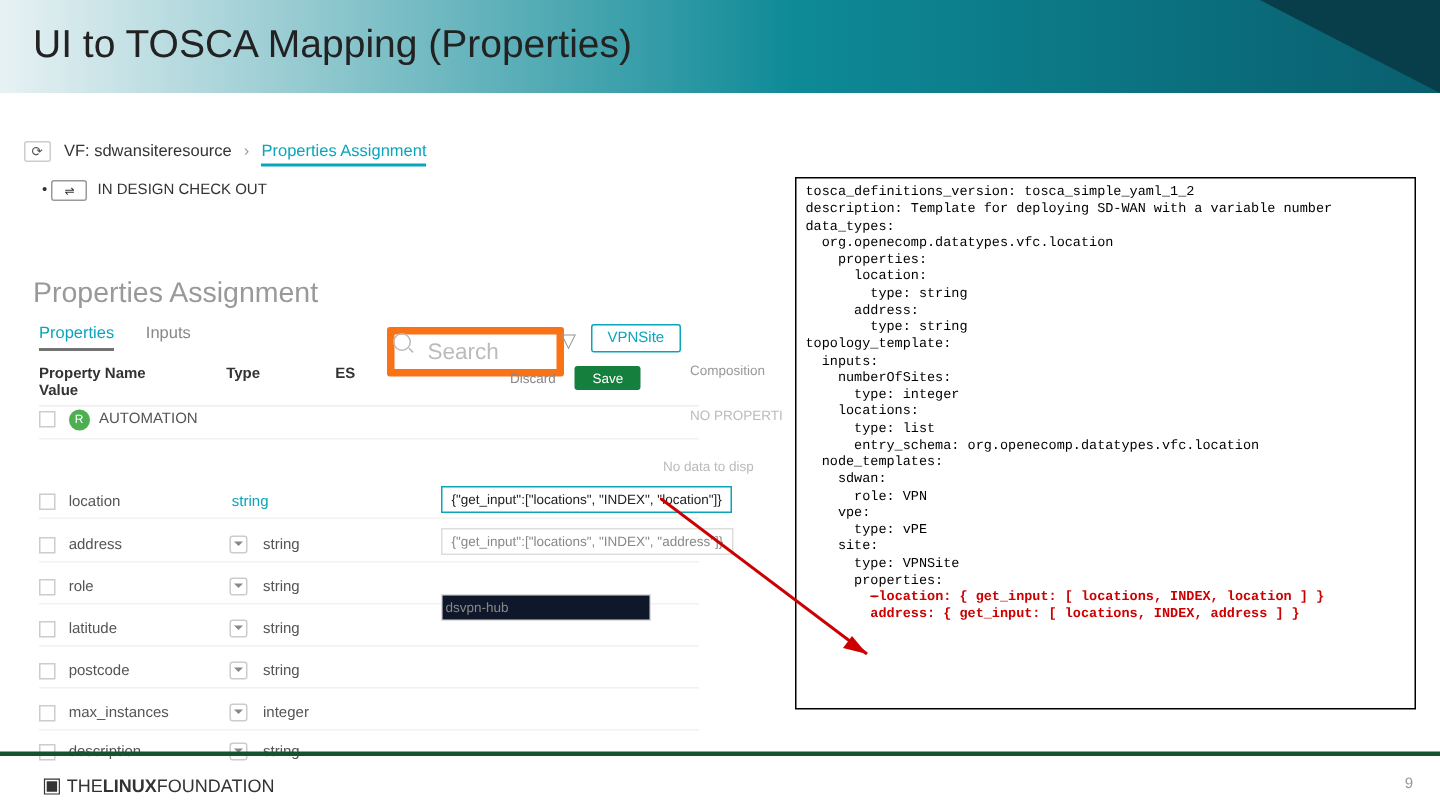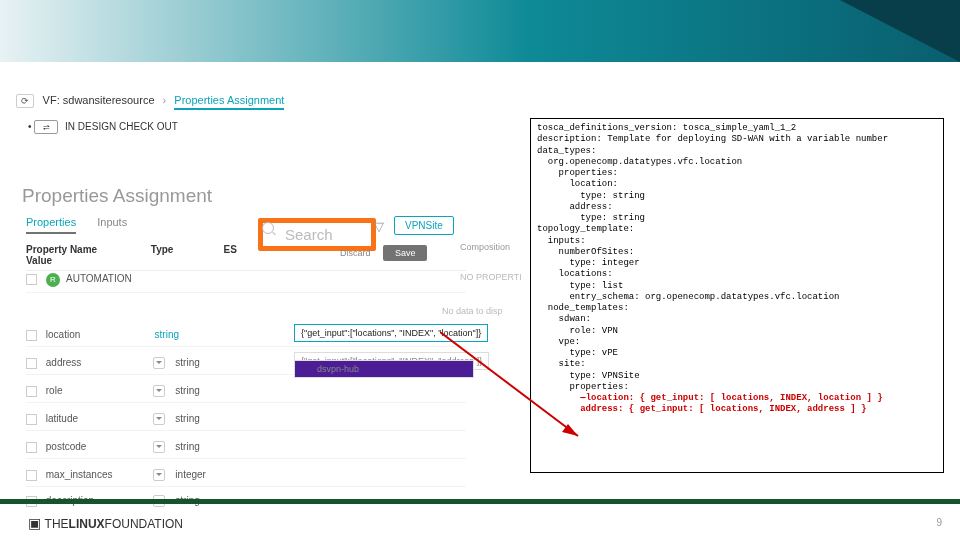--- a/index.html
+++ b/index.html
@@ -19,46 +19,47 @@
 .srch{position:absolute;left:258px;top:218px;border:5px solid #f97316;border-radius:2px;padding:3px 0 3px 22px;font-size:15px;color:#bbb;width:86px}
 .sico{position:absolute;left:262px;top:222px;width:10px;height:10px;border:1px solid #bbb;border-radius:50%}
 .sico:after{content:"";position:absolute;width:4px;height:1px;background:#bbb;right:-3px;bottom:-1px;transform:rotate(45deg)}
 .fico{position:absolute;left:374px;top:219px;font-size:13px;color:#999}
 .decl{position:absolute;left:394px;top:216px;border:1px solid #0aa5bb;color:#0aa5bb;font-size:10px;padding:3px 10px;border-radius:2px}
 .th{position:absolute;left:26px;top:244px;font-size:10px;font-weight:bold;color:#333;width:440px;border-bottom:1px solid #eee;padding-bottom:4px}
 .th span{display:inline-block}
 .c1{width:122px}.c2{width:70px}.c3{width:40px}.c4{width:200px}
 .btns{position:absolute;left:340px;top:242px}
 .bt{font-size:9px;color:#888;margin-right:8px}
-.bt2{background:#737373;color:#fff;font-size:9px;padding:3px 12px;border-radius:2px}
+.bt2{background:#15803d;color:#fff;font-size:9px;padding:3px 12px;border-radius:2px}
 .row{position:absolute;left:26px;font-size:10px;color:#555;width:440px;border-bottom:1px solid #f2f2f2;padding:5px 0}
 .cb{display:inline-block;width:9px;height:9px;border:1px solid #ccc;margin-right:6px;vertical-align:middle}
 .rbad{display:inline-block;width:14px;height:14px;border-radius:50%;background:#4caf50;color:#fff;font-size:8px;line-height:14px;text-align:center;margin-right:4px}
 .dd{display:inline-block;width:10px;height:10px;border:1px solid #ccc;border-radius:2px;vertical-align:middle;margin-left:-2px;position:relative}
 .dd:after{content:"";position:absolute;left:2px;top:3px;border:3px solid transparent;border-top-color:#888}
 .valbox{position:absolute;left:294px;top:324px;border:1px solid #0aa5bb;font-size:9px;padding:3px 6px;color:#222;background:#fff}
 .valbox2{position:absolute;left:294px;top:352px;border:1px solid #ddd;font-size:9px;padding:3px 6px;color:#888;background:#fff}
-.valbox3{position:absolute;left:294px;top:360px;border:1px solid #ddd;font-size:9px;padding:3px 22px;color:#888;background:#4c1d95;width:134px}
+.valbox3{position:absolute;left:294px;top:396px;border:1px solid #ddd;font-size:9px;padding:3px 2px;color:#888;background:#0f172a;width:134px}
 .noprop{position:absolute;left:460px;top:272px;font-size:9px;color:#bbb}
 .nodata{position:absolute;left:442px;top:306px;font-size:9px;color:#bbb}
 .yaml{position:absolute;left:530px;top:118px;width:400px;height:345px;border:1px solid #000;background:#fff;font-family:"Courier New",monospace;font-size:9px;line-height:1.25;padding:4px 6px;white-space:pre;overflow:hidden}
 .yaml .red{color:#c00;font-weight:bold}
 .yaml .redul{color:#c00;font-weight:bold;text-decoration:line-through}
 .arrow{position:absolute;left:440px;top:332px;width:145px;height:120px;pointer-events:none}
-.ftr{position:absolute;left:0;bottom:0;width:960px;height:36px;border-top:5px solid #14532d}
+.ftr{position:absolute;left:0;bottom:0;width:960px;height:36px;border-top:3px solid #14532d}
 .lf{position:absolute;left:28px;bottom:9px;font-size:12px;color:#333}
 .onap{position:absolute;right:50px;bottom:5px;font-size:10px;color:#666;font-weight:bold}
 .pg{position:absolute;right:18px;bottom:12px;font-size:10px;color:#999}
 .comp{position:absolute;left:460px;top:242px;font-size:9px;color:#999}
 </style>
 </head>
 <body>
 
 <div class="hdr">
   <div class="slant"></div>
+  <div class="title">UI to TOSCA Mapping (Properties)</div>
 </div>
 
 <div class="bc">
   <span class="chip">⟳</span>
   <span>VF:</span>
   <span>sdwansiteresource</span>
   <span class="sep">›</span>
   <span class="act">Properties Assignment</span>
 </div>
 

